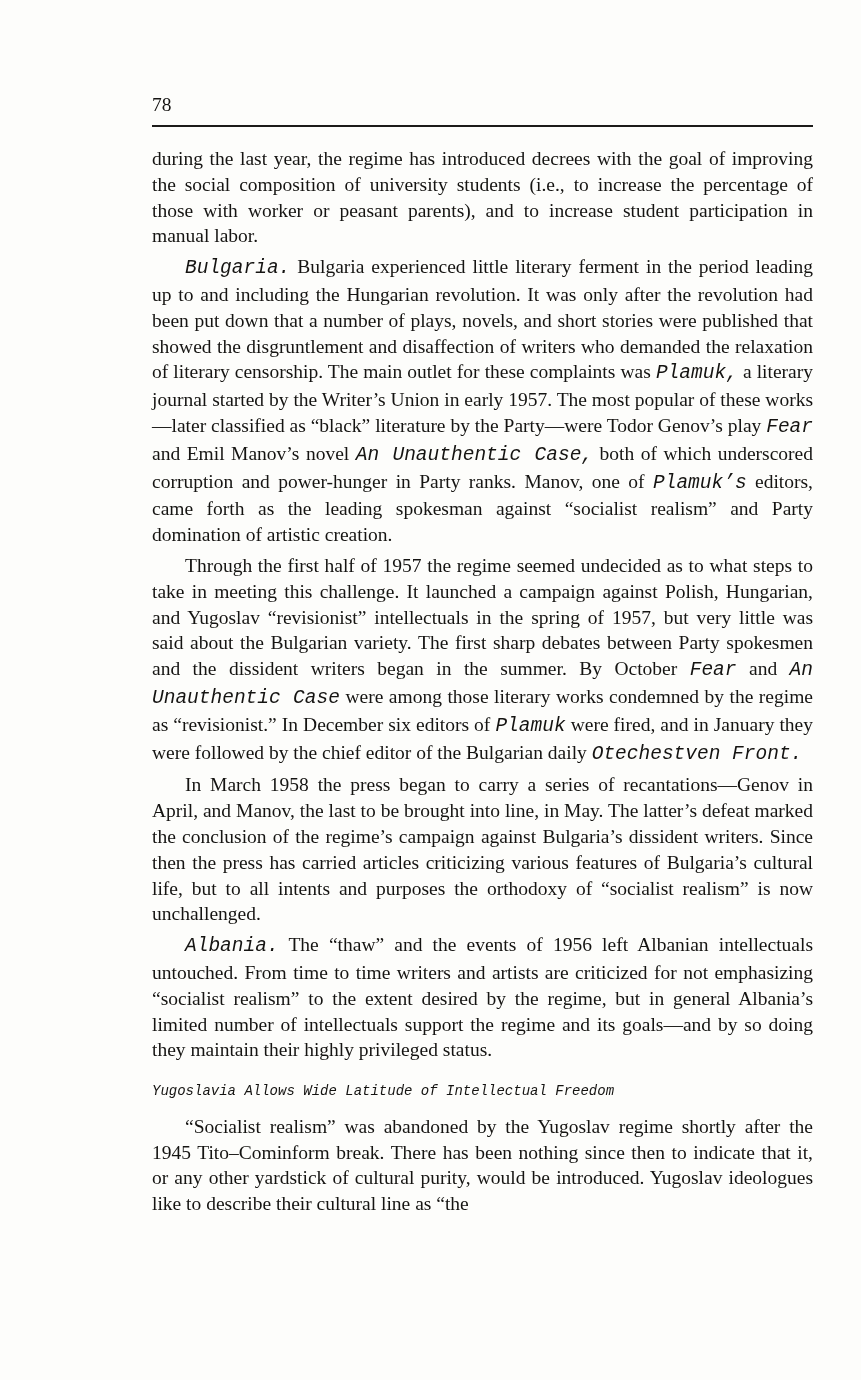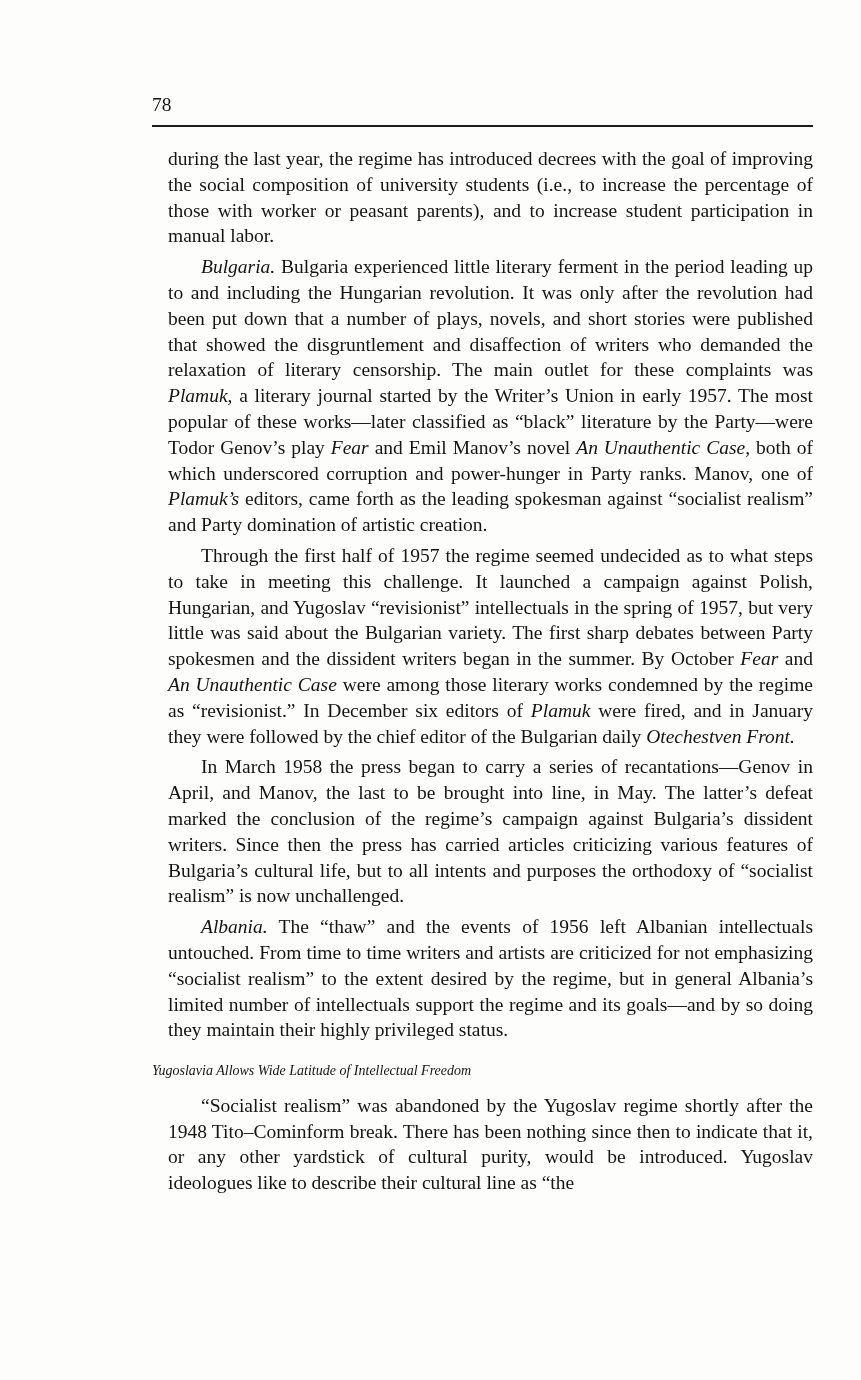--- a/index.html
+++ b/index.html
@@ -34,47 +34,48 @@
   .page-number {
     margin-right: 31px;
   }
   .page-body {
     margin-top: 19px;
     font-size: 19.5px;
     line-height: 25.8px;
     text-align: justify;
   }
   p.para {
-    margin: 0 0 5px 16px;
+    margin: 0 0 5px 0;
   }
   p.para.indent {
     text-indent: 33px;
   }
   h2.section-heading {
     font-size: 14px;
     font-weight: normal;
     font-style: italic;
     text-align: left;
     margin: 15px 0 9px 0;
   }
   .it {
     font-style: italic;
+    font-family: Liberation Mono, monospace;
   }
 </style>
 </head>
 <body>
 
 <div class="page">
   <div class="content">
     <div class="running-header">
       <span class="page-number">78</span>
     </div>
     <div class="page-body">
         <p class="para"><span>during the last year, the regime has introduced decrees with the goal of improving the social composition of university students (i.e., to increase the percentage of those with worker or peasant parents), and to increase student participation in manual labor.</span></p>
         <p class="para indent"><span class="it">Bulgaria.</span><span> Bulgaria experienced little literary ferment in the period leading up to and including the Hungarian revolution. It was only after the revolution had been put down that a number of plays, novels, and short stories were published that showed the disgruntlement and disaffection of writers who demanded the relaxation of literary censorship. The main outlet for these complaints was </span><span class="it">Plamuk,</span><span> a literary journal started by the Writer’s Union in early 1957. The most popular of these works—later classified as “black” literature by the Party—were Todor Genov’s play </span><span class="it">Fear</span><span> and Emil Manov’s novel </span><span class="it">An Unauthentic Case,</span><span> both of which underscored corruption and power-hunger in Party ranks. Manov, one of </span><span class="it">Plamuk’s</span><span> editors, came forth as the leading spokesman against “socialist realism” and Party domination of artistic creation.</span></p>
         <p class="para indent"><span>Through the first half of 1957 the regime seemed undecided as to what steps to take in meeting this challenge. It launched a campaign against Polish, Hungarian, and Yugoslav “revisionist” intellectuals in the spring of 1957, but very little was said about the Bulgarian variety. The first sharp debates between Party spokesmen and the dissident writers began in the summer. By October </span><span class="it">Fear</span><span> and </span><span class="it">An Unauthentic Case</span><span> were among those literary works condemned by the regime as “revisionist.” In December six editors of </span><span class="it">Plamuk</span><span> were fired, and in January they were followed by the chief editor of the Bulgarian daily </span><span class="it">Otechestven Front.</span></p>
         <p class="para indent"><span>In March 1958 the press began to carry a series of recantations—Genov in April, and Manov, the last to be brought into line, in May. The latter’s defeat marked the conclusion of the regime’s campaign against Bulgaria’s dissident writers. Since then the press has carried articles criticizing various features of Bulgaria’s cultural life, but to all intents and purposes the orthodoxy of “socialist realism” is now unchallenged.</span></p>
         <p class="para indent"><span class="it">Albania.</span><span> The “thaw” and the events of 1956 left Albanian intellectuals untouched. From time to time writers and artists are criticized for not emphasizing “socialist realism” to the extent desired by the regime, but in general Albania’s limited number of intellectuals support the regime and its goals—and by so doing they maintain their highly privileged status.</span></p>
         <h2 class="section-heading"><span class="it">Yugoslavia Allows Wide Latitude of Intellectual Freedom</span></h2>
-        <p class="para indent"><span>“Socialist realism” was abandoned by the Yugoslav regime shortly after the 1948 Tito–Cominform break. There has been nothing since then to indicate that it, or any other yardstick of cultural purity, would be introduced. Yugoslav ideologues like to describe their cultural line as “the</span></p>
+        <p class="para indent"><span>“Socialist realism” was abandoned by the Yugoslav regime shortly after the 1945 Tito–Cominform break. There has been nothing since then to indicate that it, or any other yardstick of cultural purity, would be introduced. Yugoslav ideologues like to describe their cultural line as “the</span></p>
       </div>
   </div>
 </div>
 
 </body></html>

